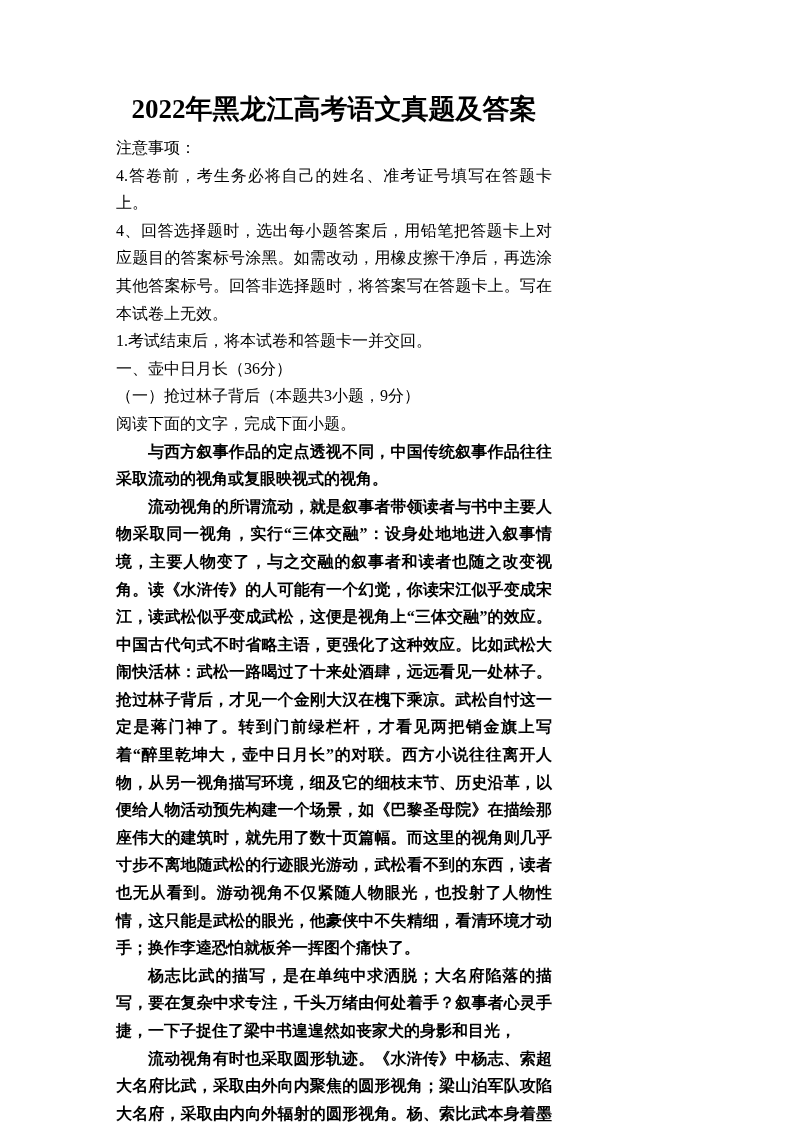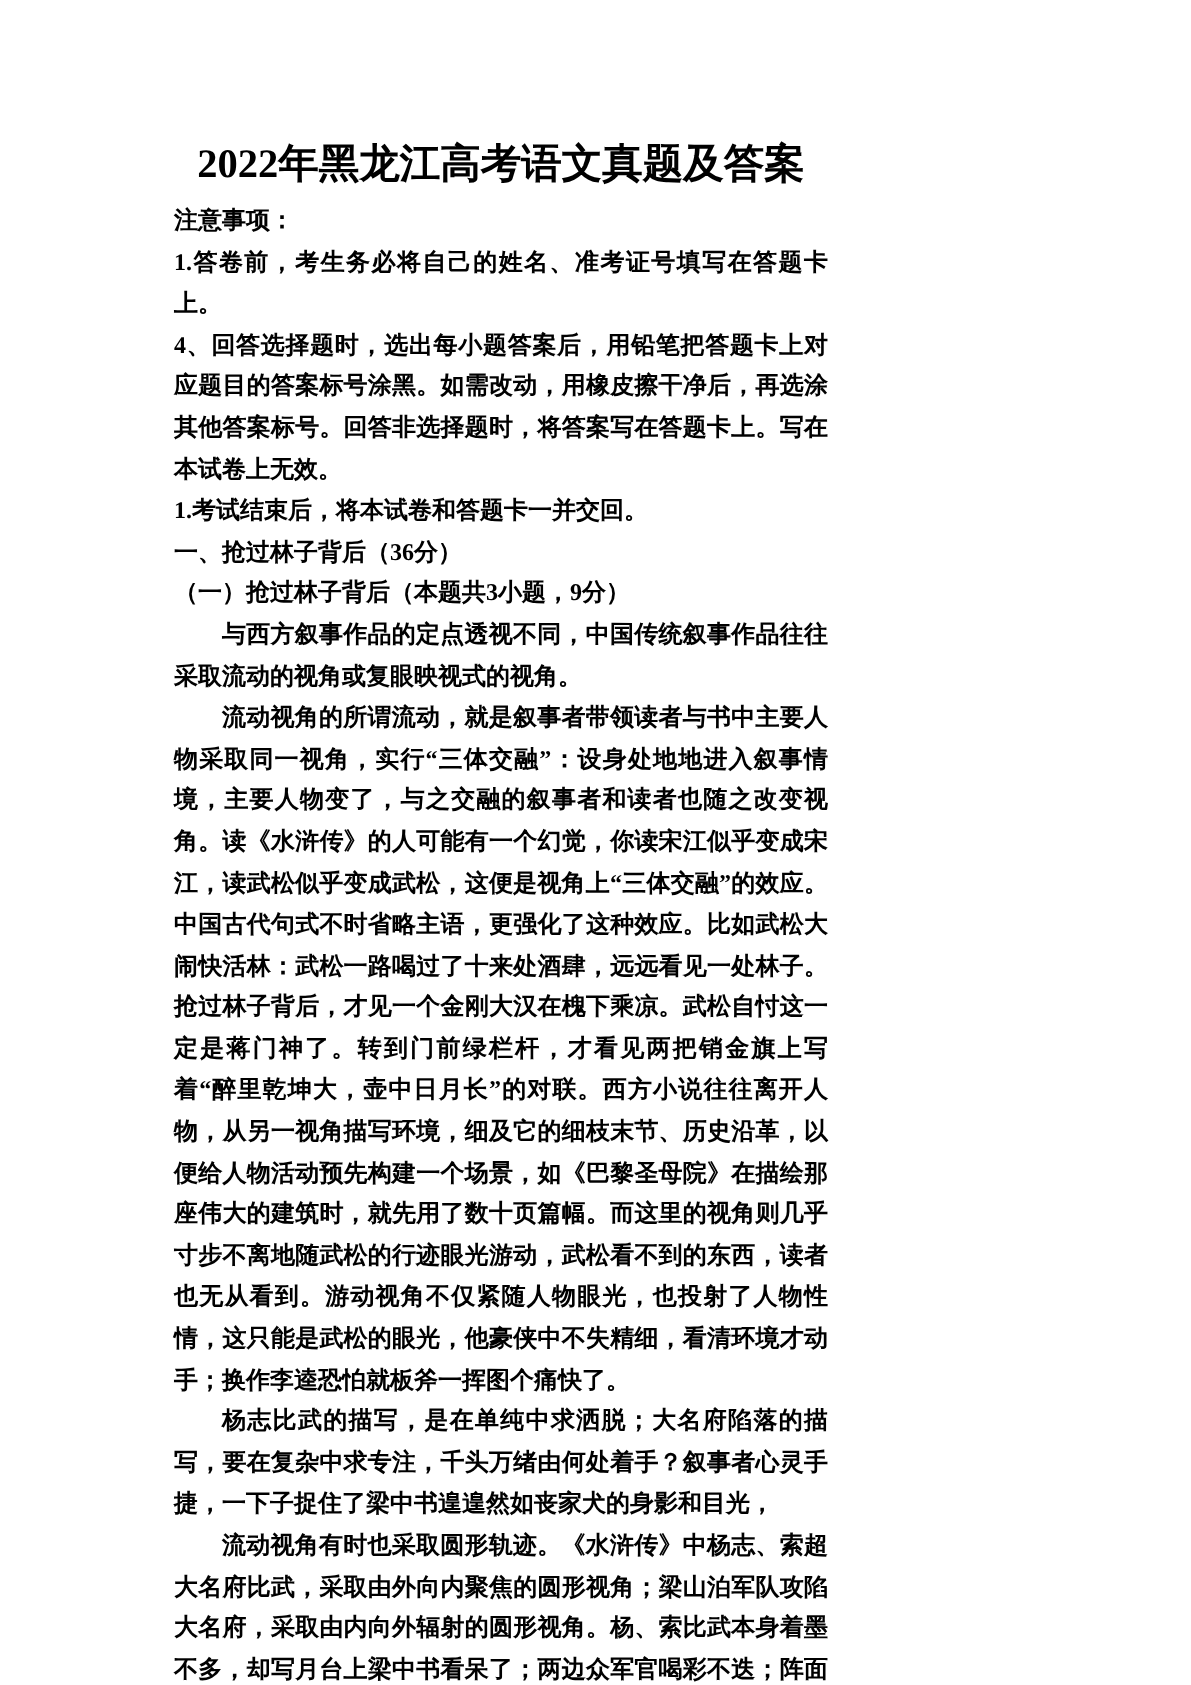--- a/index.html
+++ b/index.html
@@ -27,42 +27,43 @@
     white-space: nowrap;
   }
   .line, .para {
     margin: 0;
     font-size: 16px;
     line-height: 27.6px;
     text-align: justify;
     text-justify: inter-ideograph;
     word-wrap: break-word;
   }
-  .bold { font-weight: bold; }
+  .bold { font-weight: normal; }
   .para { text-indent: 2em; font-weight: bold; }
 </style>
 </head>
 <body>
 
 <div class="page">
 
   <h1 class="doc-title">2022年黑龙江高考语文真题及答案</h1>
 
   <p class="line bold">注意事项：</p>
 
-  <p class="line bold">1.答卷前，考生务必将自己的姓名、准考证号填写在答题卡上。</p>
+  <p class="line bold">4.答卷前，考生务必将自己的姓名、准考证号填写在答题卡上。</p>
 
   <p class="line bold">4、回答选择题时，选出每小题答案后，用铅笔把答题卡上对应题目的答案标号涂黑。如需改动，用橡皮擦干净后，再选涂其他答案标号。回答非选择题时，将答案写在答题卡上。写在本试卷上无效。</p>
 
   <p class="line bold">1.考试结束后，将本试卷和答题卡一并交回。</p>
 
-  <p class="line bold">一、抢过林子背后（36分）</p>
+  <p class="line bold">一、壶中日月长（36分）</p>
 
   <p class="line bold">（一）抢过林子背后（本题共3小题，9分）</p>
 
+  <p class="line">阅读下面的文字，完成下面小题。</p>
 
   <p class="para">与西方叙事作品的定点透视不同，中国传统叙事作品往往采取流动的视角或复眼映视式的视角。</p>
 
   <p class="para">流动视角的所谓流动，就是叙事者带领读者与书中主要人物采取同一视角，实行“三体交融”：设身处地地进入叙事情境，主要人物变了，与之交融的叙事者和读者也随之改变视角。读《水浒传》的人可能有一个幻觉，你读宋江似乎变成宋江，读武松似乎变成武松，这便是视角上“三体交融”的效应。中国古代句式不时省略主语，更强化了这种效应。比如武松大闹快活林：武松一路喝过了十来处酒肆，远远看见一处林子。抢过林子背后，才见一个金刚大汉在槐下乘凉。武松自忖这一定是蒋门神了。转到门前绿栏杆，才看见两把销金旗上写着“醉里乾坤大，壶中日月长”的对联。西方小说往往离开人物，从另一视角描写环境，细及它的细枝末节、历史沿革，以便给人物活动预先构建一个场景，如《巴黎圣母院》在描绘那座伟大的建筑时，就先用了数十页篇幅。而这里的视角则几乎寸步不离地随武松的行迹眼光游动，武松看不到的东西，读者也无从看到。游动视角不仅紧随人物眼光，也投射了人物性情，这只能是武松的眼光，他豪侠中不失精细，看清环境才动手；换作李逵恐怕就板斧一挥图个痛快了。</p>
 
   <p class="para">杨志比武的描写，是在单纯中求洒脱；大名府陷落的描写，要在复杂中求专注，千头万绪由何处着手？叙事者心灵手捷，一下子捉住了梁中书遑遑然如丧家犬的身影和目光，</p>
 
   <p class="para">流动视角有时也采取圆形轨迹。《水浒传》中杨志、索超大名府比武，采取由外向内聚焦的圆形视角；梁山泊军队攻陷大名府，采取由内向外辐射的圆形视角。杨、索比武本身着墨不多，却写月台上梁中书看呆了；两边众军官喝彩不迭；阵面上军士们窃议，多年征战未见这等好汉厮杀；将台上李成、闻达不住声叫“好斗”；观战的诸色人物各具身份神态。金圣叹的眉评甚妙：“一段写满教场眼睛都在两人身上，却不知作者眼睛乃在满教场人身上也。作者眼睛在满教场人身上，遂使读者眼睛不觉在两人身上。”流动视角妙处在于：看客反成被看客，着墨不多自风流。</p>
 
 </div>

